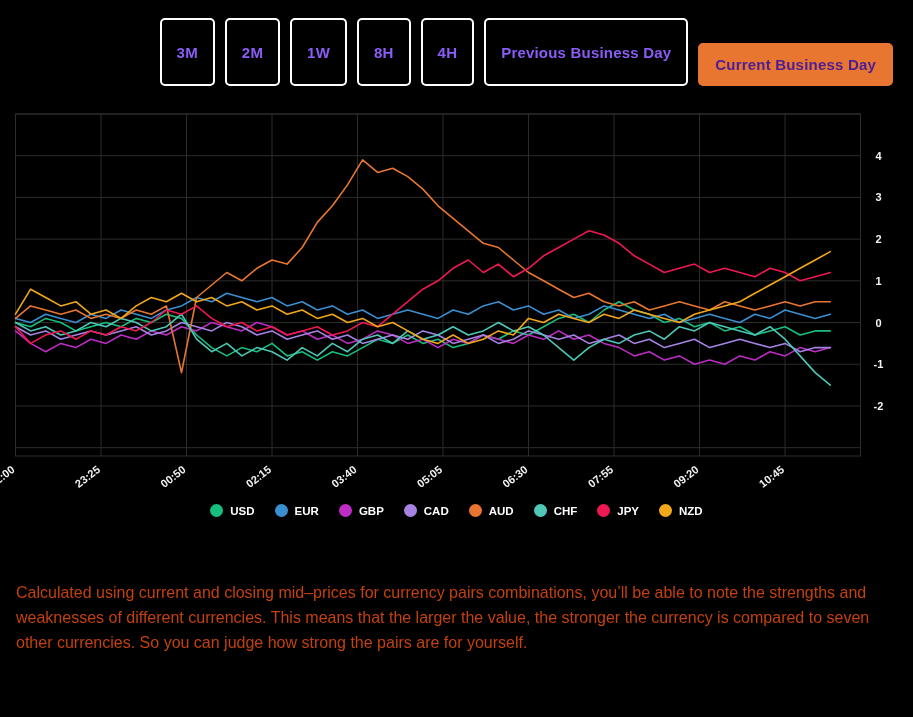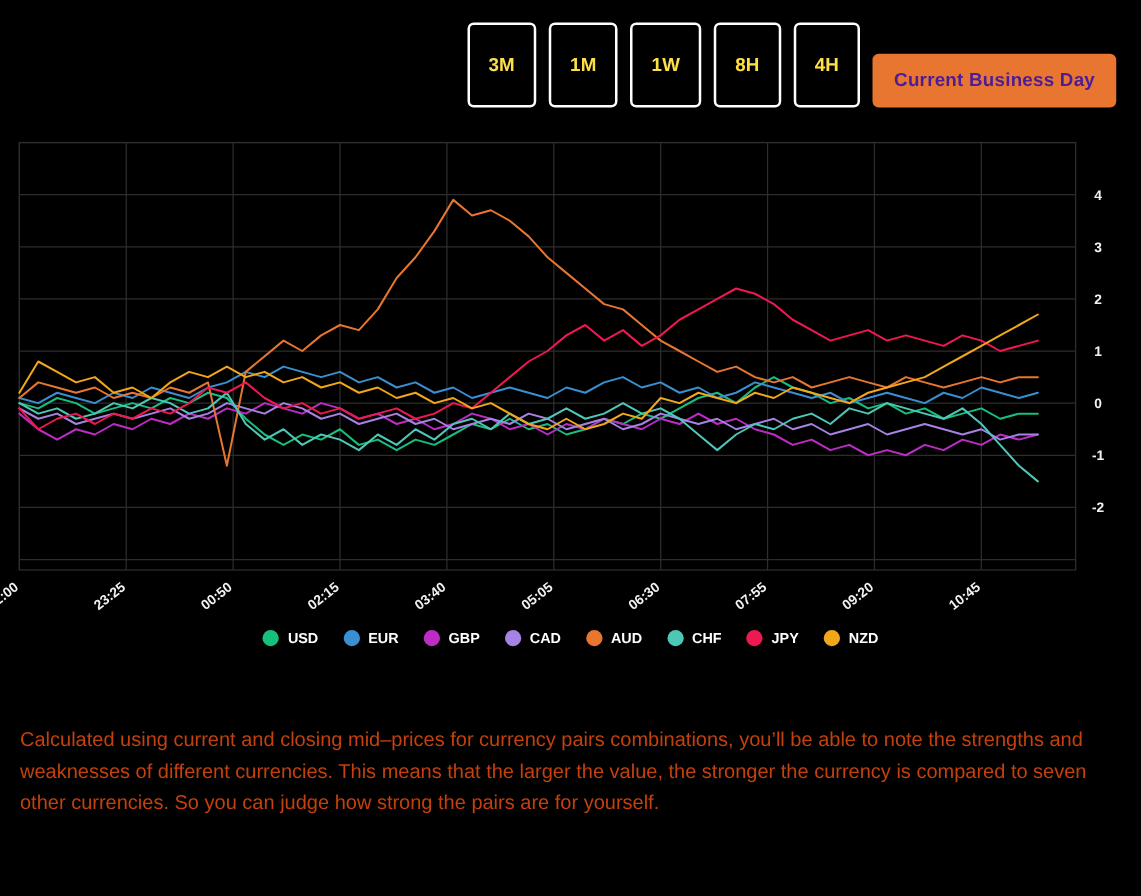--- a/index.html
+++ b/index.html
@@ -3,21 +3,21 @@
 <meta charset="utf-8">
 <style>
   html,body{margin:0;padding:0;background:#000;color:#fff;
     font-family:"Liberation Sans","DejaVu Sans",sans-serif;}
   .page{width:913px;min-height:717px;background:#000;overflow:hidden;}
 
   
   .toolbar{display:flex;justify-content:flex-end;align-items:stretch;
     gap:10px;padding:18px 20px 0 20px;}
   .range-btn{background:#000;border:2px solid #fff;border-radius:5px;
-    color:#fde047;font-weight:700;font-size:15px;padding:11px 15px;
+    color:#8b5cf6;font-weight:700;font-size:15px;padding:11px 15px;
     font-family:inherit;cursor:pointer;white-space:nowrap;letter-spacing:.2px;}
   .range-btn.active{background:var(--accent,#e87630);border-color:var(--accent,#e87630);
     color:#4c1d95;margin-top:25px;}
 
   
   .chart-area{margin:24px 14px 0 14px;}
   #chart-svg{display:block;overflow:visible;width:885px;height:380px;}
   #chart-svg text{font-family:"Liberation Sans","DejaVu Sans",sans-serif;}
 
   
@@ -32,24 +32,25 @@
   .description{margin:64px 16px 16px 16px;font-size:16px;line-height:1.55;
     color:#c2410c;max-width:885px;}
 </style>
 </head>
 <body>
 
 <div class="page">
 
   <div class="toolbar">
     <button class="range-btn">3M</button>
-    <button class="range-btn">1M</button>
+    <button class="range-btn">2M</button>
     <button class="range-btn">1W</button>
     <button class="range-btn">8H</button>
     <button class="range-btn">4H</button>
+    <button class="range-btn">Previous Business Day</button>
     <button class="range-btn active">Current Business Day</button>
   </div>
 
   <div class="chart-area">
     <svg id="chart-svg" viewBox="0 0 885 380">
         <line x1="1.5" x2="846.5" y1="337.6585365853659" y2="337.6585365853659" stroke="#2d2d2d" stroke-width="1"></line>
         <line x1="1.5" x2="846.5" y1="295.95121951219517" y2="295.95121951219517" stroke="#2d2d2d" stroke-width="1"></line>
         <line x1="1.5" x2="846.5" y1="254.24390243902442" y2="254.24390243902442" stroke="#2d2d2d" stroke-width="1"></line>
         <line x1="1.5" x2="846.5" y1="212.53658536585368" y2="212.53658536585368" stroke="#2d2d2d" stroke-width="1"></line>
         <line x1="1.5" x2="846.5" y1="170.82926829268294" y2="170.82926829268294" stroke="#2d2d2d" stroke-width="1"></line>

